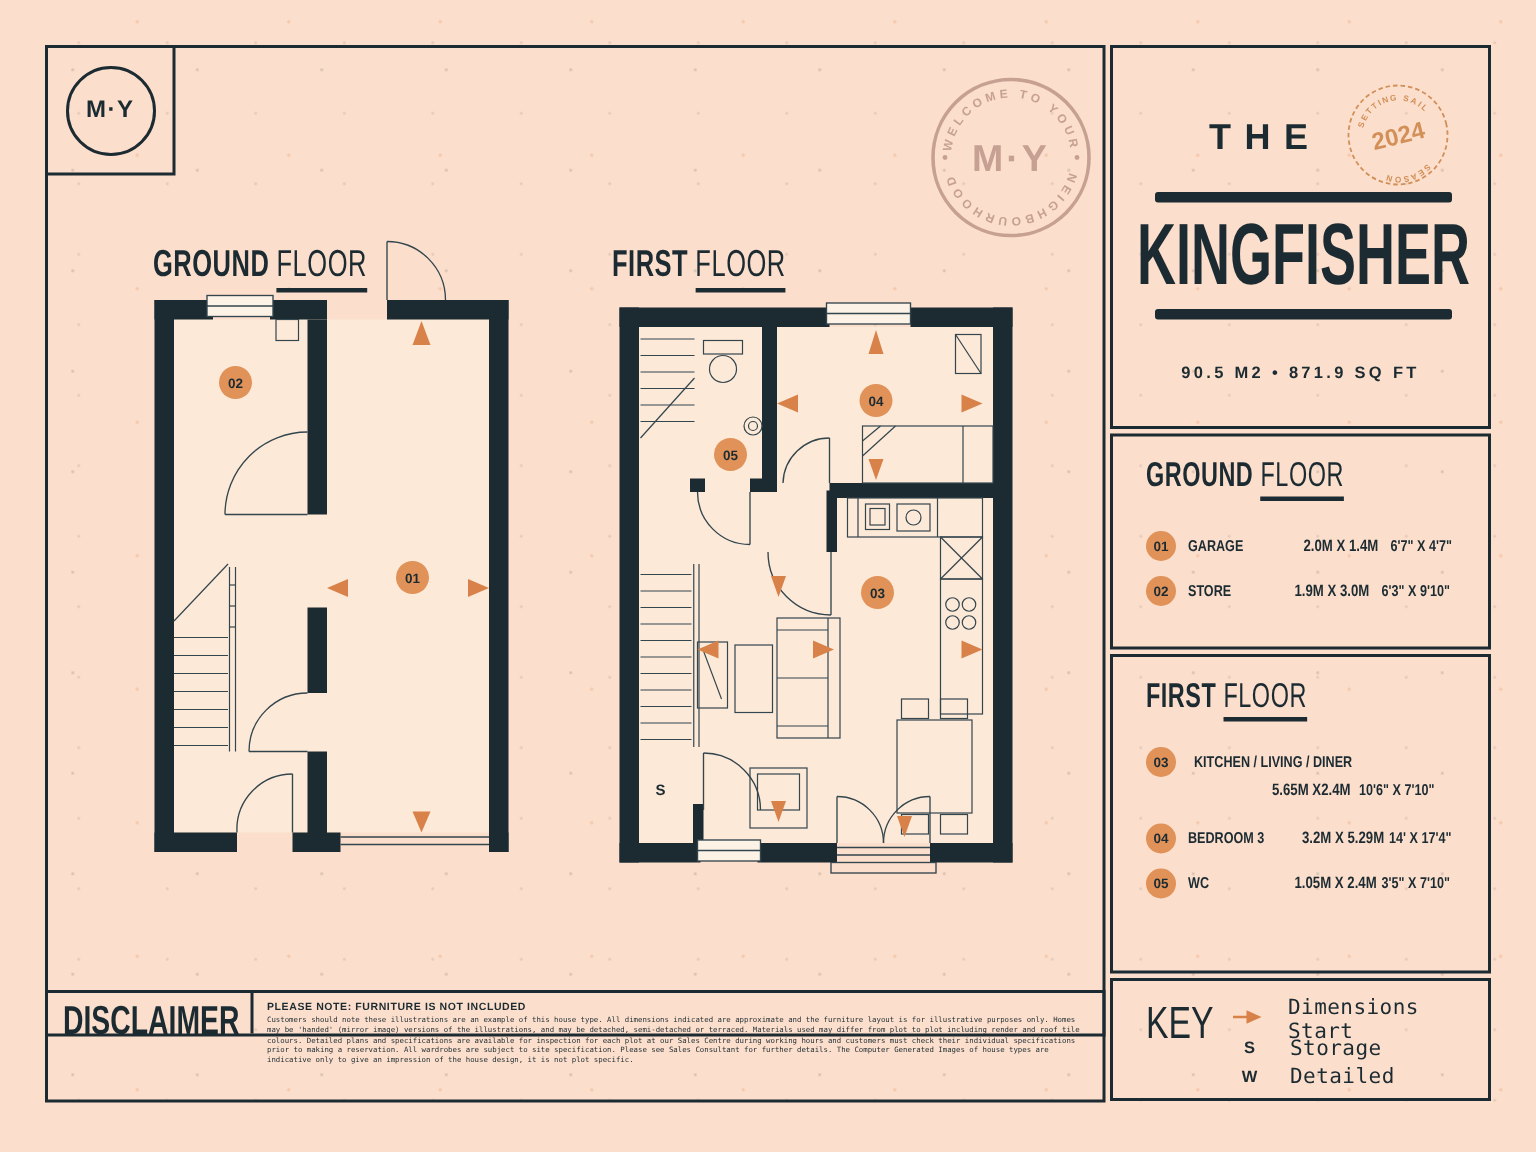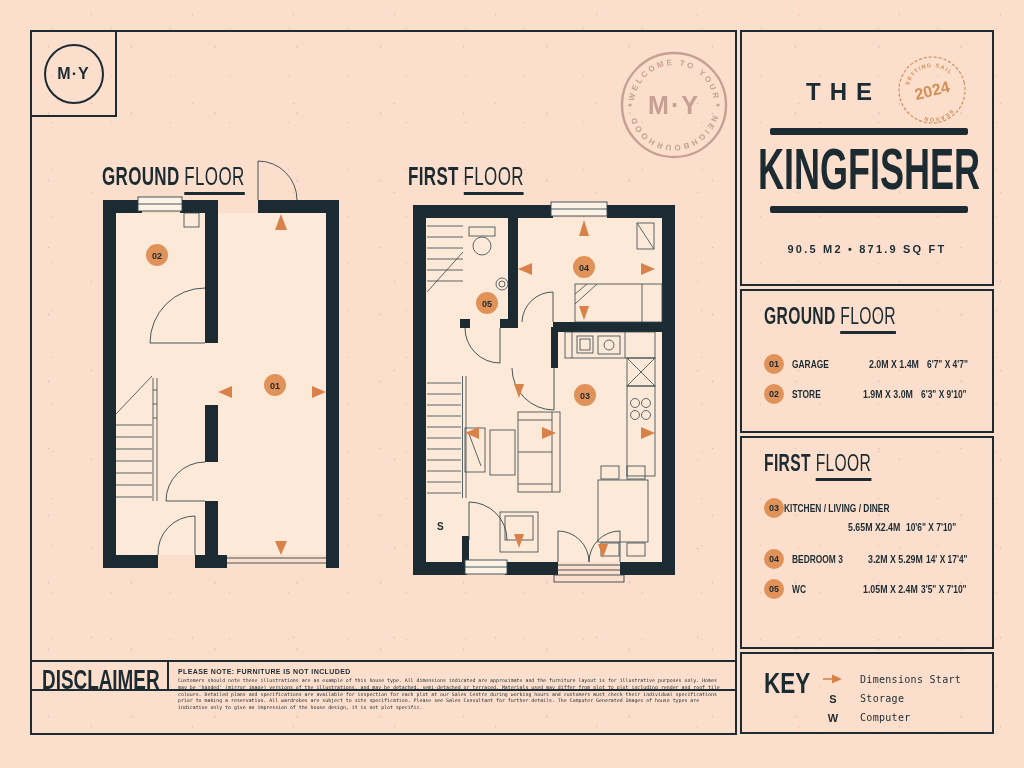--- a/index.html
+++ b/index.html
@@ -34,21 +34,21 @@
     display:flex;align-items:center;justify-content:center;font-size:9px;font-weight:700;}
   .rname{width:81px;margin-left:8px;font-size:10.5px;font-weight:700;}
   .rmetric{width:58px;font-size:11px;font-weight:700;}
   .rimp{flex:1;font-size:10.5px;font-weight:700;}
   .c8{display:inline-block;transform:scaleX(.8);transform-origin:0 50%;white-space:nowrap;}
   .line2{display:flex;height:18px;margin-left:84px;align-items:center;}
   
   .key-items{position:absolute;left:76px;top:16px;}
   .key-row{display:flex;align-items:center;height:19px;}
   .key-sym{width:30px;text-align:center;font-weight:700;font-size:11px;}
-  .key-lab{font-family:"DejaVu Sans Mono",monospace;font-size:10px;letter-spacing:.3px;padding-left:12px;}
+  .key-lab{font-family:"DejaVu Sans Mono",monospace;font-size:14px;letter-spacing:.3px;padding-left:12px;}
   
   #disc-head{position:absolute;left:10px;top:3px;font-size:27px;font-weight:800;}
   #disc-div{position:absolute;left:135px;top:0;bottom:0;width:2px;background:#1c2b32;}
   #disc-note{position:absolute;left:146px;top:6px;font-size:7px;font-weight:700;letter-spacing:.4px;}
   #disc-body{position:absolute;left:146px;top:15px;right:8px;
     font-family:"DejaVu Sans Mono",monospace;font-size:4.9px;line-height:1.38;}
   svg .win{fill:#fdf2e6;stroke:#33454d;stroke-width:.9;}
   svg .thin{stroke:#33454d;stroke-width:.9;fill:none;}
   svg .furn{stroke:#33454d;stroke-width:.8;fill:none;}
   svg .wall{fill:#1c2b32;}
@@ -383,21 +383,21 @@
 </div>
 
 <div class="box" style="left:740px;top:436px;width:254px;height:213px;">
   <div class="panel-heading">
     <span class="cx"><span class="lbl-strong">FIRST</span><span class="lbl-light u">FLOOR</span></span>
   </div>
   <div class="rows" style="top:60px;">
     <div>
       <div class="rrow" style="height:20px;">
         <span class="badge">03</span>
-        <span style="margin-left:0;font-size:10.5px;font-weight:700;"><span class="c8">KITCHEN / LIVING / DINER</span></span>
+        <span style="margin-left:12px;font-size:10.5px;font-weight:700;"><span class="c8">KITCHEN / LIVING / DINER</span></span>
       </div>
       <div class="line2">
         <span class="rmetric"><span class="c8">5.65M X2.4M</span></span>
         <span class="rimp"><span class="c8">10'6" X 7'10"</span></span>
       </div>
     </div>
     <div class="rrow" style="margin-top:8px;">
       <span class="badge">04</span>
       <span class="rname"><span class="c8">BEDROOM 3</span></span>
       <span class="rmetric"><span class="c8">3.2M X 5.29M</span></span>
@@ -406,38 +406,38 @@
     <div class="rrow">
       <span class="badge">05</span>
       <span class="rname"><span class="c8">WC</span></span>
       <span class="rmetric"><span class="c8">1.05M X 2.4M</span></span>
       <span class="rimp"><span class="c8">3'5" X 7'10"</span></span>
     </div>
   </div>
 </div>
 
 <div class="box" style="left:740px;top:652px;width:254px;height:82px;">
-  <div class="abs" style="left:22px;top:12px;font-size:30px;font-weight:700;"><span class="cx" style="transform:scaleX(.75);">KEY</span></div>
+  <div class="abs" style="left:22px;top:12px;font-size:30px;font-weight:400;"><span class="cx" style="transform:scaleX(.75);">KEY</span></div>
   <div class="key-items">
     <div class="key-row">
       <span class="key-sym">
         <svg width="20" height="10" viewBox="0 0 20 10">
           <line x1="0" y1="5" x2="10" y2="5" stroke="#d8824a" stroke-width="1.6"></line>
           <polygon points="9,0.5 9,9.5 19,5" fill="#d8824a"></polygon>
         </svg>
       </span>
       <span class="key-lab">Dimensions Start</span>
     </div>
     <div class="key-row">
       <span class="key-sym">S</span>
       <span class="key-lab">Storage</span>
     </div>
     <div class="key-row">
       <span class="key-sym">W</span>
-      <span class="key-lab">Computer</span>
+      <span class="key-lab">Detailed</span>
     </div>
   </div>
 </div>
 
 <div class="box" style="left:30px;top:660px;width:707px;height:31px;">
   <div id="disc-head"><span class="cx" style="transform:scaleX(.7);">DISCLAIMER</span></div>
   <div id="disc-div"></div>
   <div id="disc-note">PLEASE NOTE: FURNITURE IS NOT INCLUDED</div>
   <div id="disc-body">Customers should note these illustrations are an example of this house type. All dimensions indicated are approximate and the furniture layout is for illustrative purposes only. Homes may be 'handed' (mirror image) versions of the illustrations, and may be detached, semi-detached or terraced. Materials used may differ from plot to plot including render and roof tile colours. Detailed plans and specifications are available for inspection for each plot at our Sales Centre during working hours and customers must check their individual specifications prior to making a reservation. All wardrobes are subject to site specification. Please see Sales Consultant for further details. The Computer Generated Images of house types are indicative only to give an impression of the house design, it is not plot specific.</div>
 </div>

